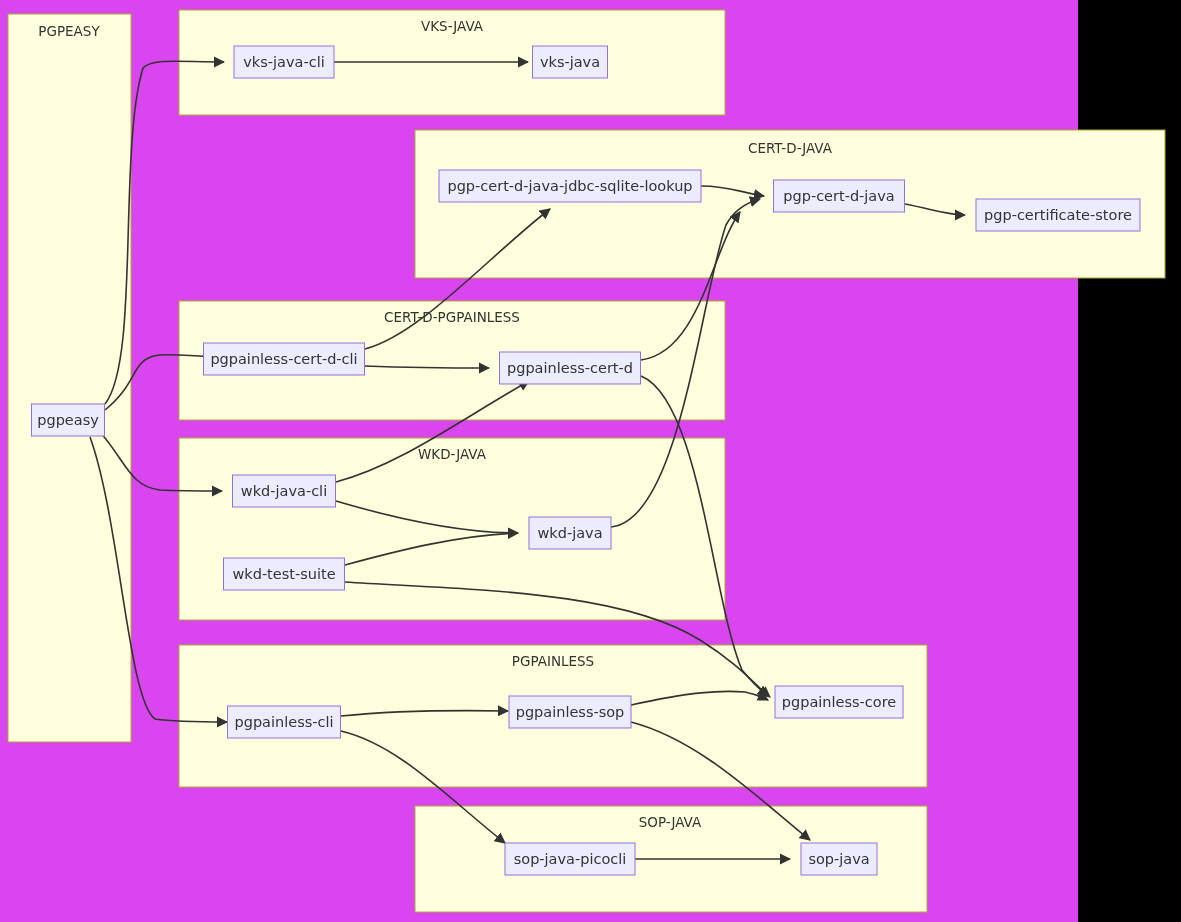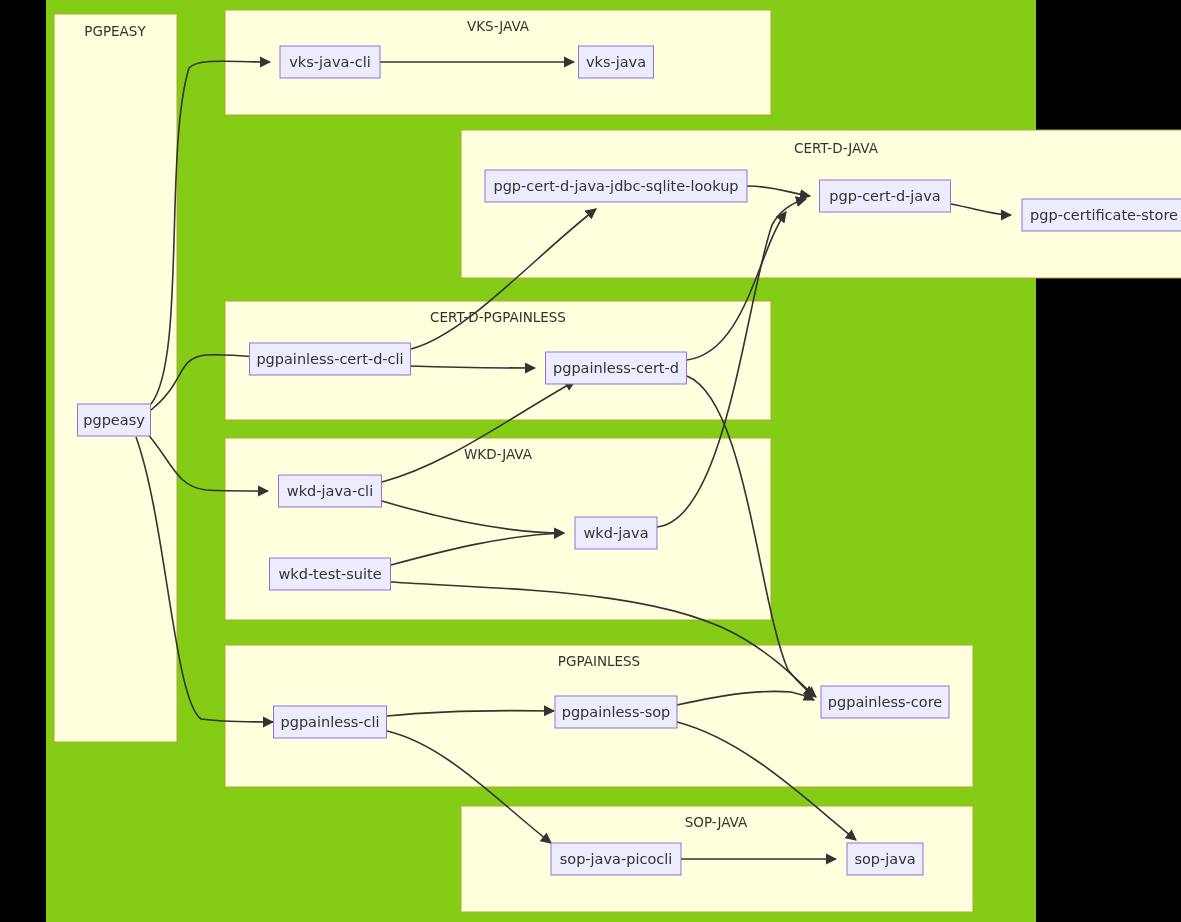--- a/index.html
+++ b/index.html
@@ -1,18 +1,18 @@
 <!DOCTYPE html>
 <html><head>
 <meta charset="utf-8">
 <style>
   html,body{margin:0;padding:0;background:#000;}
   body{width:1181px;height:922px;overflow:hidden;
        font-family:"DejaVu Sans","Liberation Sans",sans-serif;}
-  #stage{position:relative;width:990px;height:922px;background:#84cc16;margin-left:46px;}
+  #stage{position:relative;width:1078px;height:922px;background:#d946ef;}
   svg{position:absolute;left:0;top:0;width:1181px;height:922px;}
   .cluster-rect{fill:#ffffde;stroke:#aaaa33;stroke-width:1px;}
   .cluster-label{fill:#333;font-size:13.5px;text-anchor:middle;
                  font-family:"DejaVu Sans","Liberation Sans",sans-serif;}
   .node-rect{fill:#ececff;stroke:#9370db;stroke-width:1px;}
   .node-label{fill:#333;font-size:14.5px;text-anchor:middle;dominant-baseline:middle;
               font-family:"DejaVu Sans","Liberation Sans",sans-serif;}
   .edge{fill:none;stroke:#333;stroke-width:1.6px;}
 </style>
 </head>

